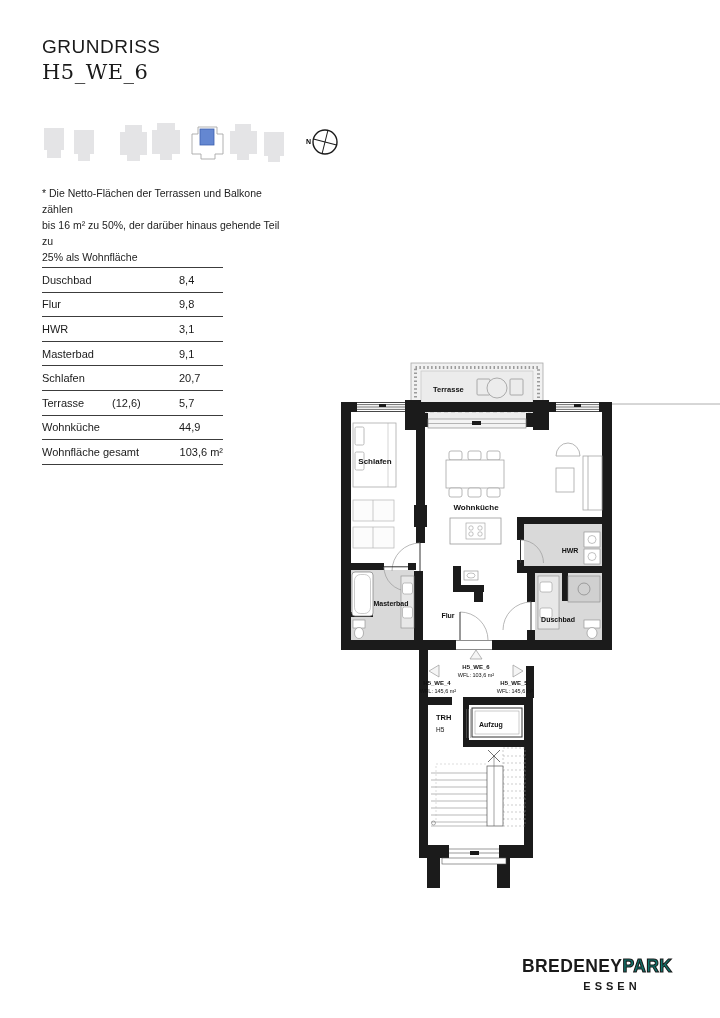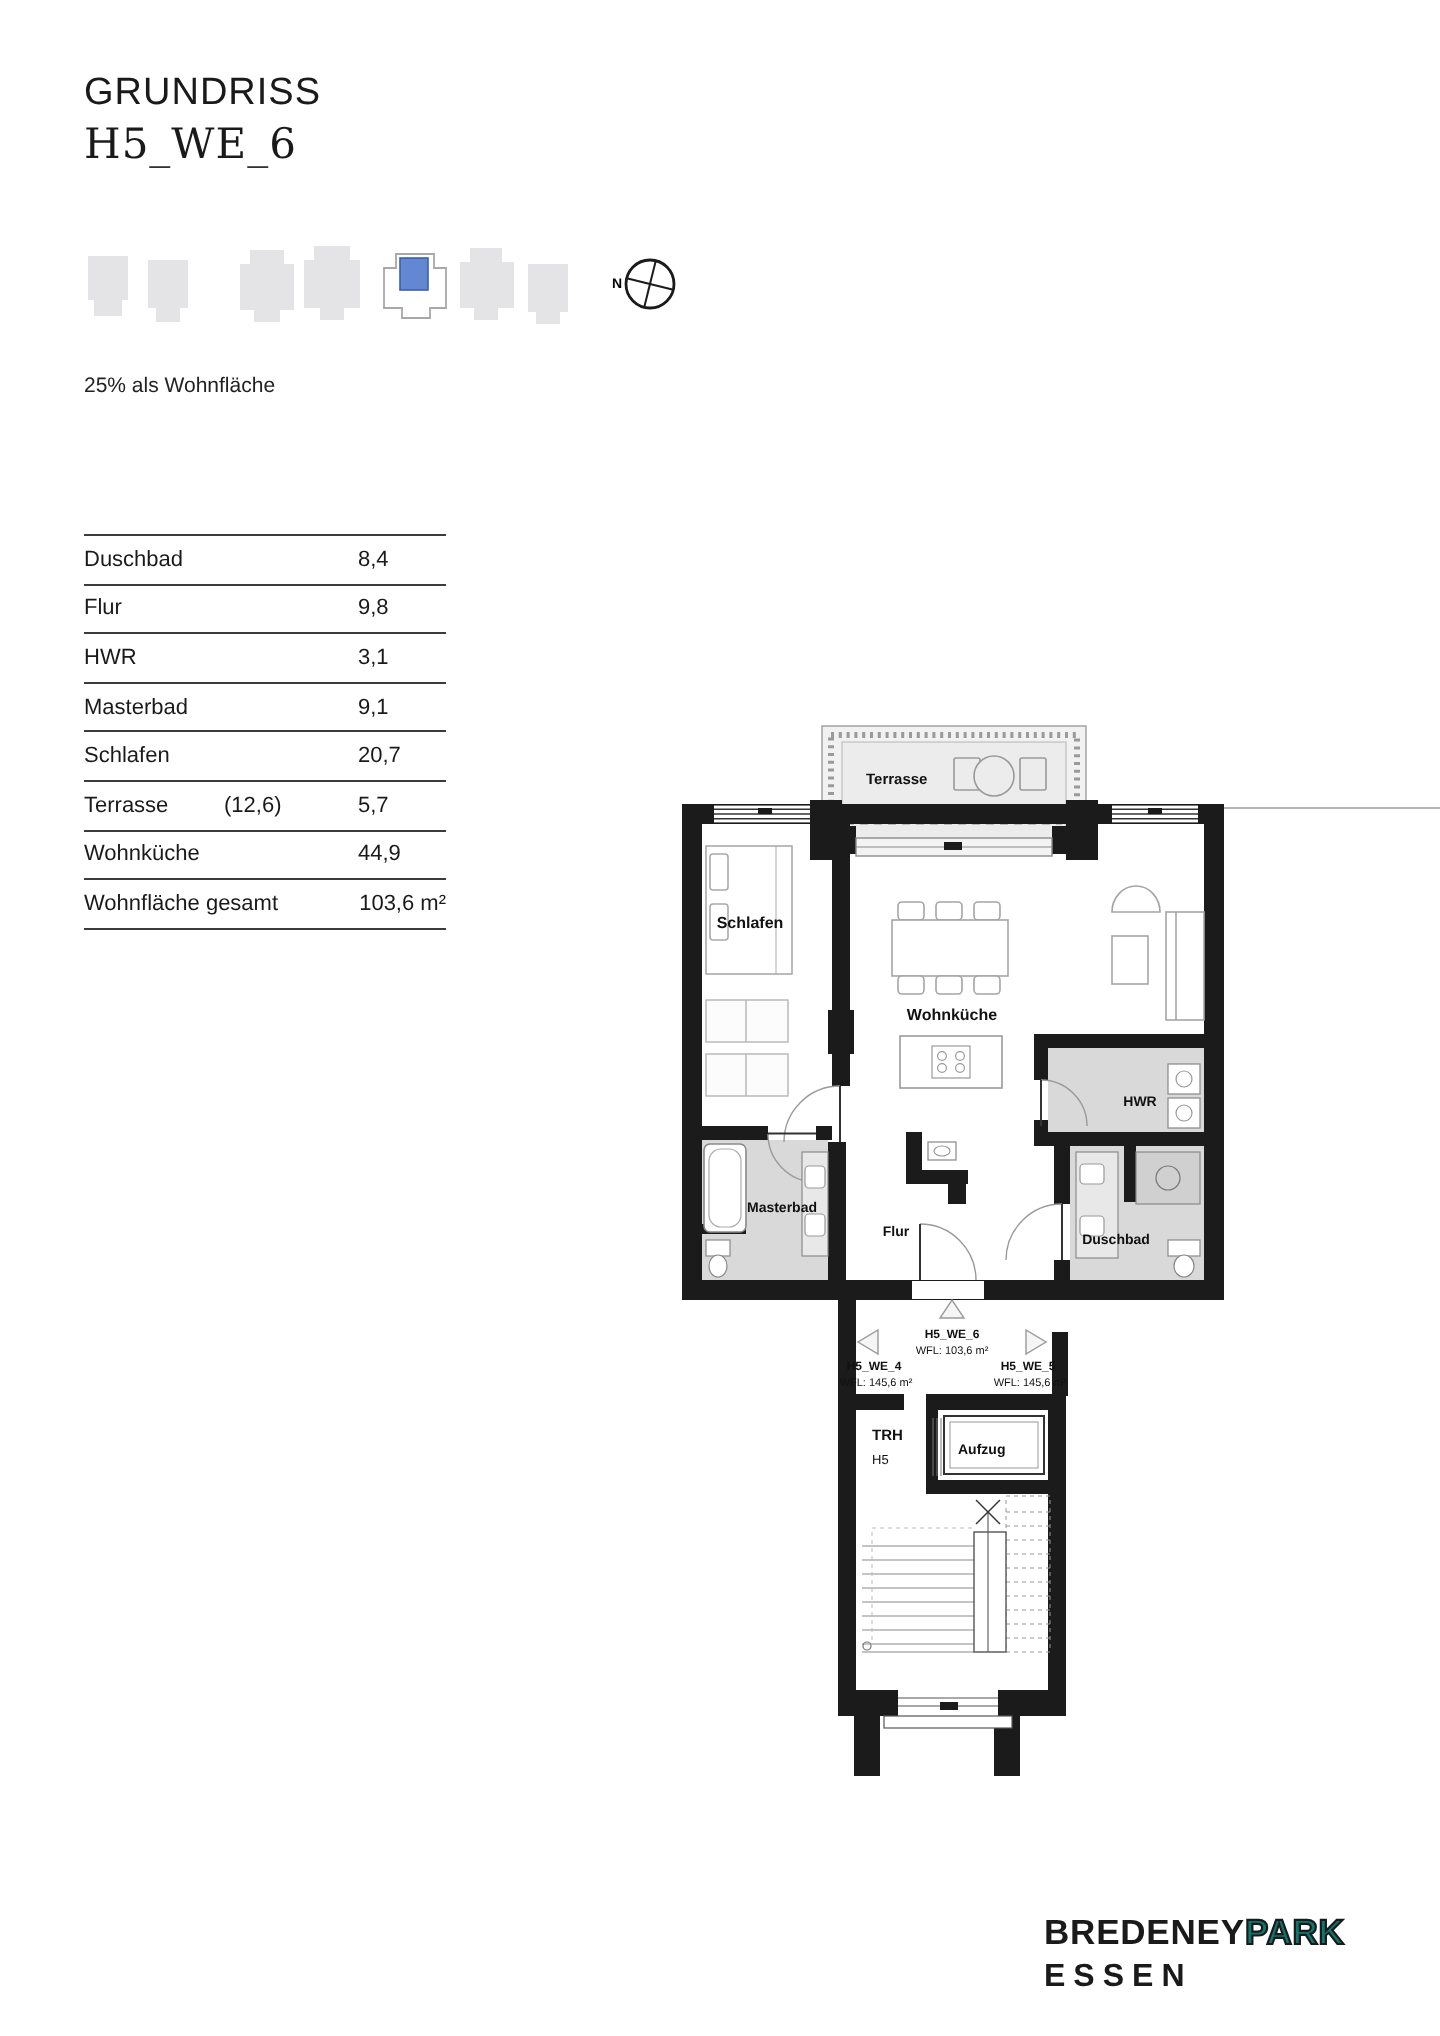--- a/index.html
+++ b/index.html
@@ -20,21 +20,21 @@
   .tnote{width:42px;white-space:nowrap;}
   .tvalue{width:44px;white-space:nowrap;padding-left:25px;}
 
   .plan{position:absolute;left:335px;top:358px;}
   .plan text{font-family:"Liberation Sans","DejaVu Sans",sans-serif;fill:#111;}
   .room-label{font-weight:700;}
 
   .footer{position:absolute;left:522px;top:956px;width:180px;}
   .brand{font-size:17.5px;font-weight:800;letter-spacing:.4px;white-space:nowrap;}
   .brand .outline{color:#0f766e;-webkit-text-stroke:1.1px #1a1a1a;}
-  .city{font-size:16px;font-weight:700;letter-spacing:4px;margin-top:3px;}
+  .city{font-size:11px;font-weight:700;letter-spacing:4px;margin-top:3px;text-align:center;}
 </style>
 </head>
 <body>
 
 <div class="page">
 
   <div class="title">GRUNDRISS</div>
   <div class="subtitle">H5_WE_6</div>
 
   <svg class="site-row" width="310" height="48" viewBox="0 0 310 48">
@@ -73,20 +73,22 @@
       <text x="266" y="24" font-size="7" font-weight="700">N</text>
       <circle cx="285" cy="22" r="12" fill="none" stroke="#1b1b1b" stroke-width="1.4"></circle>
       <g transform="rotate(14 285 22)" stroke="#1b1b1b" stroke-width="1">
         <line x1="273" y1="22" x2="297" y2="22"></line>
           <line x1="285" y1="10" x2="285" y2="34"></line>
       </g>
     </g>
   </svg>
 
   <div class="footnote">
+    <div>* Die Netto-Flächen der Terrassen und Balkone zählen</div>
+    <div>bis 16 m² zu 50%, der darüber hinaus gehende Teil zu</div>
     <div>25% als Wohnfläche</div>
   </div>
 
   <div class="area-table">
     <div class="trow">
       <span class="tlabel">Duschbad</span>
       <span class="tnote"></span>
       <span class="tvalue">8,4</span>
     </div>
     <div class="trow">

